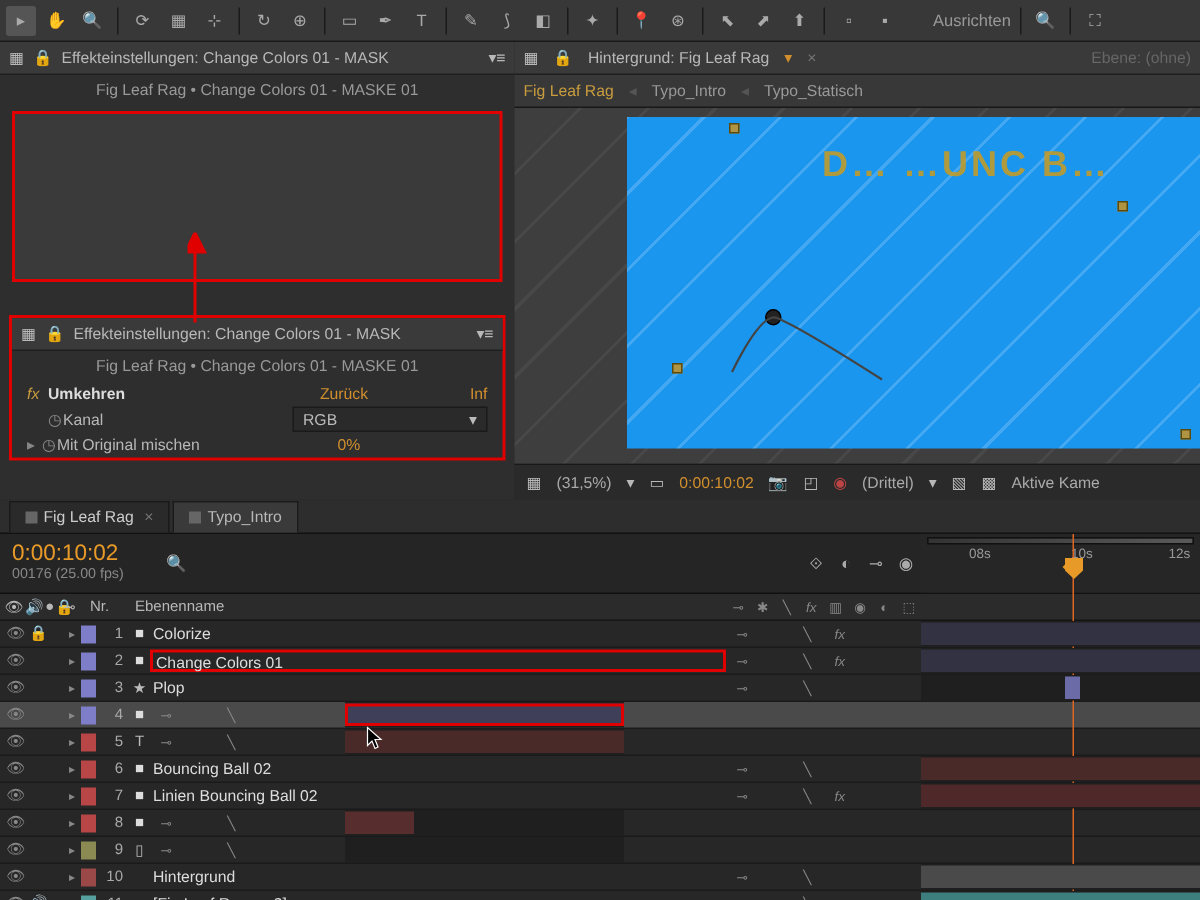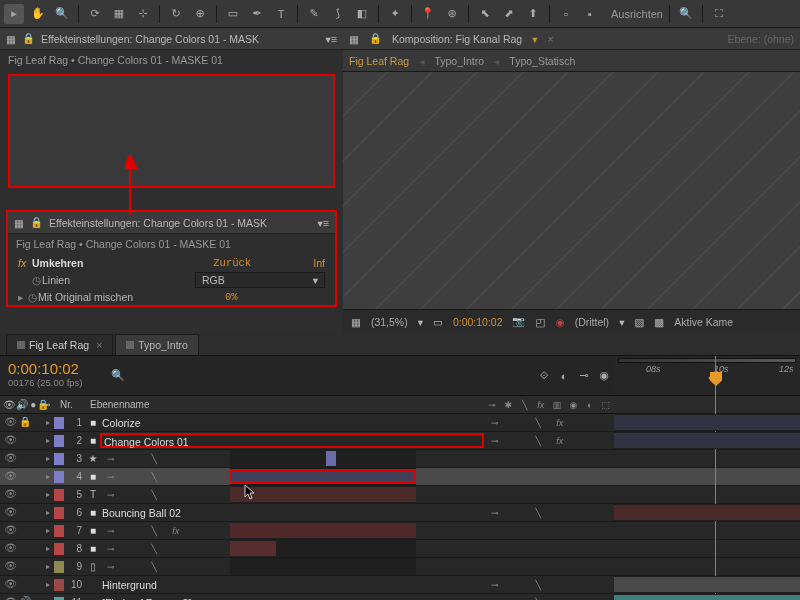--- a/index.html
+++ b/index.html
@@ -1,31 +1,31 @@
 <!DOCTYPE html>
 <html><head>
 <meta charset="utf-8">
 <style>
   * { box-sizing: border-box; margin: 0; padding: 0; font-family: Arial, sans-serif; user-select: none; }
   body { background: #2a2a2a; color: #b8b8b8; font-size: 11px; width: 800px; height: 600px; overflow: hidden; position: relative; }
   .toolbar { height: 28px; background: #383838; border-bottom: 1px solid #1a1a1a; display: flex; align-items: center; padding: 0 4px; gap: 4px; }
   .tool-btn { width: 20px; height: 20px; display: flex; align-items: center; justify-content: center; color: #aaa; cursor: pointer; border-radius: 2px; }
   .tool-btn.active { background: #555; }
   .tool-sep { width: 1px; height: 18px; background: #1a1a1a; margin: 0 2px; }
-  .tool-label { color: #999; font-size: 11px; margin-left: 7px; }
+  .tool-label { color: #999; font-size: 11px; margin-left: 18px; }
   .main-area { display: flex; height: 305px; }
   .left-col { width: 343px; background: #2e2e2e; display: flex; flex-direction: column; }
   .panel-header { height: 22px; background: #3a3a3a; display: flex; align-items: center; padding: 0 6px; gap: 6px; border-bottom: 1px solid #1f1f1f; font-size: 10.5px; }
-  .panel-sub { padding: 4px 8px; font-size: 10.5px; color: #999; }
+  .panel-sub { padding: 4px 8px; font-size: 10.5px; color: #999; text-align: center; }
   .red-box { border: 2px solid #e00000; }
   .empty-preview { height: 114px; margin: 4px 8px; background: #3a3a3a; }
   .arrow-svg { position: absolute; left: 125px; top: 155px; pointer-events: none; }
   .fx-row { display: flex; align-items: center; padding: 2px 10px; font-size: 10.5px; height: 17px; }
   .fx-name { flex: 1; }
-  .fx-val { width: 100px; color: #d28f2e; font-family: Liberation Mono, monospace; }
+  .fx-val { width: 100px; color: #d28f2e; }
   .dropdown { background: #2a2a2a; border: 1px solid #1a1a1a; padding: 1px 6px; font-size: 10.5px; color: #bbb; display: flex; justify-content: space-between; align-items: center; }
   .right-col { flex: 1; background: #2a2a2a; display: flex; flex-direction: column; }
   .comp-tabs { height: 22px; background: #383838; display: flex; align-items: center; padding: 0 6px; gap: 10px; font-size: 10.5px; border-bottom: 1px solid #181818; }
   .tab-link { color: #999; cursor: pointer; }
   .tab-link.active { color: #c99c3e; }
   .tab-sep { color: #555; }
   .viewer { flex: 1; background: #3a3a3a; position: relative; overflow: hidden; }
   .stripe-bg { position: absolute; inset: 0; background: repeating-linear-gradient(135deg, #3e3e3e 0 30px, #484848 30px 32px); }
   .blue-box { position: absolute; left: 75px; top: 6px; right: 0; bottom: 10px; background: #1b96ef; overflow: hidden; }
   .blue-stripes { position: absolute; inset: -50px; background: repeating-linear-gradient(135deg, transparent 0 34px, rgba(255,255,255,0.18) 34px 36px); }
@@ -38,21 +38,21 @@
   .tl-tabs { height: 23px; background: #2d2d2d; display: flex; align-items: flex-end; padding: 0 6px; gap: 2px; border-bottom: 1px solid #111; }
   .tl-tab { background: #3a3a3a; padding: 4px 10px; font-size: 10.5px; border: 1px solid #1a1a1a; border-bottom: none; display: flex; align-items: center; gap: 4px; }
   .tl-tab.active { background: #2a2a2a; color: #ccc; }
   .tl-tab .close { color: #777; margin-left: 3px; }
   .tl-header { height: 40px; background: #252525; display: flex; border-bottom: 1px solid #111; }
   .tc-display { width: 108px; padding: 4px 8px; }
   .tc-main { color: #e89a28; font-size: 15px; font-weight: 500; }
   .tc-sub { color: #888; font-size: 9.5px; }
   .tl-hdr-mid { flex: 1; display: flex; align-items: center; }
   .tl-hdr-right { width: 186px; position: relative; background: #262626; }
-  .ruler { position: absolute; top: 8px; left: 0; right: 0; height: 14px; font-style: italic; }
+  .ruler { position: absolute; top: 8px; left: 0; right: 0; height: 14px; }
   .ruler-mark { position: absolute; font-size: 9px; color: #999; }
   .cti { position: absolute; top: 0; bottom: -210px; width: 1px; background: #d62; }
   .cti-head { position: absolute; top: 16px; width: 12px; height: 14px; background: #e89a28; left: -5px; clip-path: polygon(0 0, 100% 0, 100% 60%, 50% 100%, 0 60%); }
   .col-headers { height: 18px; background: #2b2b2b; display: flex; align-items: center; border-bottom: 1px solid #151515; font-size: 10px; }
   .layers { flex: 1; overflow: hidden; }
   .layer-row { height: 18px; display: flex; align-items: center; border-bottom: 1px solid #1a1a1a; background: #272727; }
   .layer-row.sel { background: #4a4a4a; }
   .vis-col { width: 42px; display: flex; gap: 2px; padding-left: 4px; }
   .eye { width: 13px; height: 13px; color: #888; font-size: 10px; text-align: center; }
   .tri-col { width: 12px; color: #888; font-size: 8px; text-align: center; }
@@ -139,54 +139,66 @@
       <div class="panel-sub">Fig Leaf Rag • Change Colors 01 - MASKE 01</div>
       <div class="fx-row">
         <span style="width:14px;color:#c99c3e;font-style:italic">fx</span>
         <span class="fx-name" style="color:#ddd;font-weight:bold">Umkehren</span>
         <span class="fx-val">Zurück</span>
         <span style="color:#d28f2e">Inf</span>
       </div>
       <div class="fx-row">
         <span style="width:14px"></span>
         <span style="width:10px;color:#888">◷</span>
-        <span class="fx-name">Linien</span>
+        <span class="fx-name">Kanal</span>
         <div class="dropdown" style="width:130px">
           <span>RGB</span>
           <span>▾</span>
         </div>
       </div>
       <div class="fx-row">
         <span style="width:10px;color:#888">▸</span>
         <span style="width:10px;color:#888">◷</span>
         <span class="fx-name">Mit Original mischen</span>
         <span class="fx-val">0%</span>
       </div>
     </div>
   </div>
 
   <div class="right-col">
     <div class="panel-header" style="gap:10px">
       <span>▦</span>
       <span>🔒</span>
-      <span>Komposition: Fig Kanal Rag</span>
+      <span>Hintergrund: Fig Leaf Rag</span>
       <span style="color:#d28f2e">▾</span>
       <span style="color:#777">×</span>
       <span style="flex:1"></span>
       <span style="color:#666">Ebene: (ohne)</span>
     </div>
     <div class="comp-tabs">
       <span class="tab-link active">Fig Leaf Rag</span>
       <span class="tab-sep">◂</span>
       <span class="tab-link">Typo_Intro</span>
       <span class="tab-sep">◂</span>
       <span class="tab-link">Typo_Statisch</span>
     </div>
     <div class="viewer">
       <div class="stripe-bg"></div>
+      <div class="blue-box">
+        <div class="blue-stripes"></div>
+        <div class="text-layer">D… …UNC   B…</div>
+        <div class="handle" style="left:68px;top:4px"></div>
+        <div class="handle" style="right:48px;top:56px"></div>
+        <div class="handle" style="left:30px;bottom:50px"></div>
+        <div class="handle" style="right:6px;bottom:6px"></div>
+        <div class="ball" style="left:92px;top:128px"></div>
+        <svg style="position:absolute;left:60px;top:120px" width="120" height="70">
+          <path d="M10 50 Q30 10 40 14 Q55 20 110 55" stroke="#444" stroke-width="1.5" fill="none"></path>
+        </svg>
+      </div>
     </div>
     <div class="viewer-status">
       <span>▦</span>
       <span class="status-item">(31,5%)</span>
       <span>▾</span>
       <span>▭</span>
       <span class="status-item" style="color:#d28f2e">0:00:10:02</span>
       <span>📷</span>
       <span>◰</span>
       <span style="color:#b44">◉</span>
@@ -306,20 +318,21 @@
         </div>
       </div>
       <div class="layer-row">
         <div class="vis-col">
           <span class="eye">👁</span>
         </div>
         <div class="tri-col">▸</div>
         <div class="color-col" style="background:#7e7ec8"></div>
         <div class="num-col">3</div>
         <div class="type-ic" style="color:#bbb">★</div>
+        <div class="name-col " style="">Plop</div>
         <div class="sw-area">
           <div class="sw-col">⊸</div>
           <div class="sw-col"></div>
           <div class="sw-col">╲</div>
           <div class="sw-col"></div>
           <div class="sw-col"></div>
           <div class="sw-col"></div>
         </div>
         <div class="track-col">
           <div class="bar " style="left:96px;width:10px;background:#6b6ba8"></div>
@@ -387,20 +400,21 @@
         </div>
       </div>
       <div class="layer-row">
         <div class="vis-col">
           <span class="eye">👁</span>
         </div>
         <div class="tri-col">▸</div>
         <div class="color-col" style="background:#b84646"></div>
         <div class="num-col">7</div>
         <div class="type-ic" style="color:#ddd">■</div>
+        <div class="name-col " style="">Linien Bouncing Ball 02</div>
         <div class="sw-area">
           <div class="sw-col">⊸</div>
           <div class="sw-col"></div>
           <div class="sw-col">╲</div>
           <div class="sw-col"><i>fx</i></div>
           <div class="sw-col"></div>
           <div class="sw-col"></div>
         </div>
         <div class="track-col">
           <div class="bar " style="left:0px;width:186px;background:#7a333388"></div>

